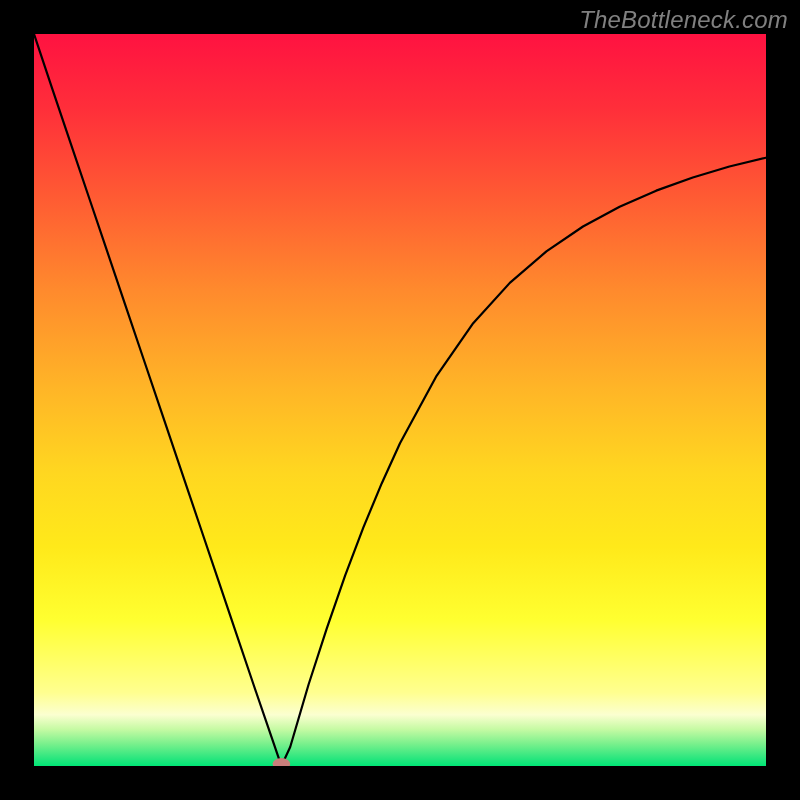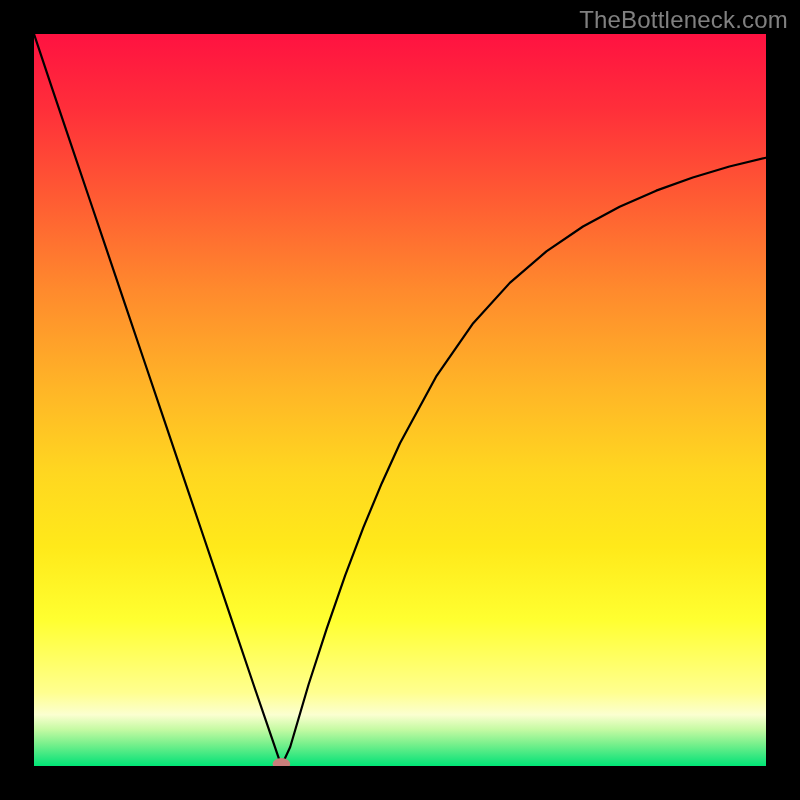--- a/index.html
+++ b/index.html
@@ -2,20 +2,21 @@
 <html><head>
 <meta charset="utf-8">
 <style>
   * { margin: 0; padding: 0; box-sizing: border-box; }
   body { width: 800px; height: 800px; position: relative; font-family: Arial, Helvetica, sans-serif; overflow: hidden; }
   .frame {
     position: absolute;
     top: 0; left: 0;
     width: 800px; height: 800px;
     background: #000;
+    font-style: italic;
   }
   .plot-area {
     position: absolute;
     top: 34px; left: 34px;
     width: 732px; height: 732px;
     background: linear-gradient(
       to bottom,
       #ff1241 0%,
       #ff2e3a 10%,
       #ff5a33 22%,

